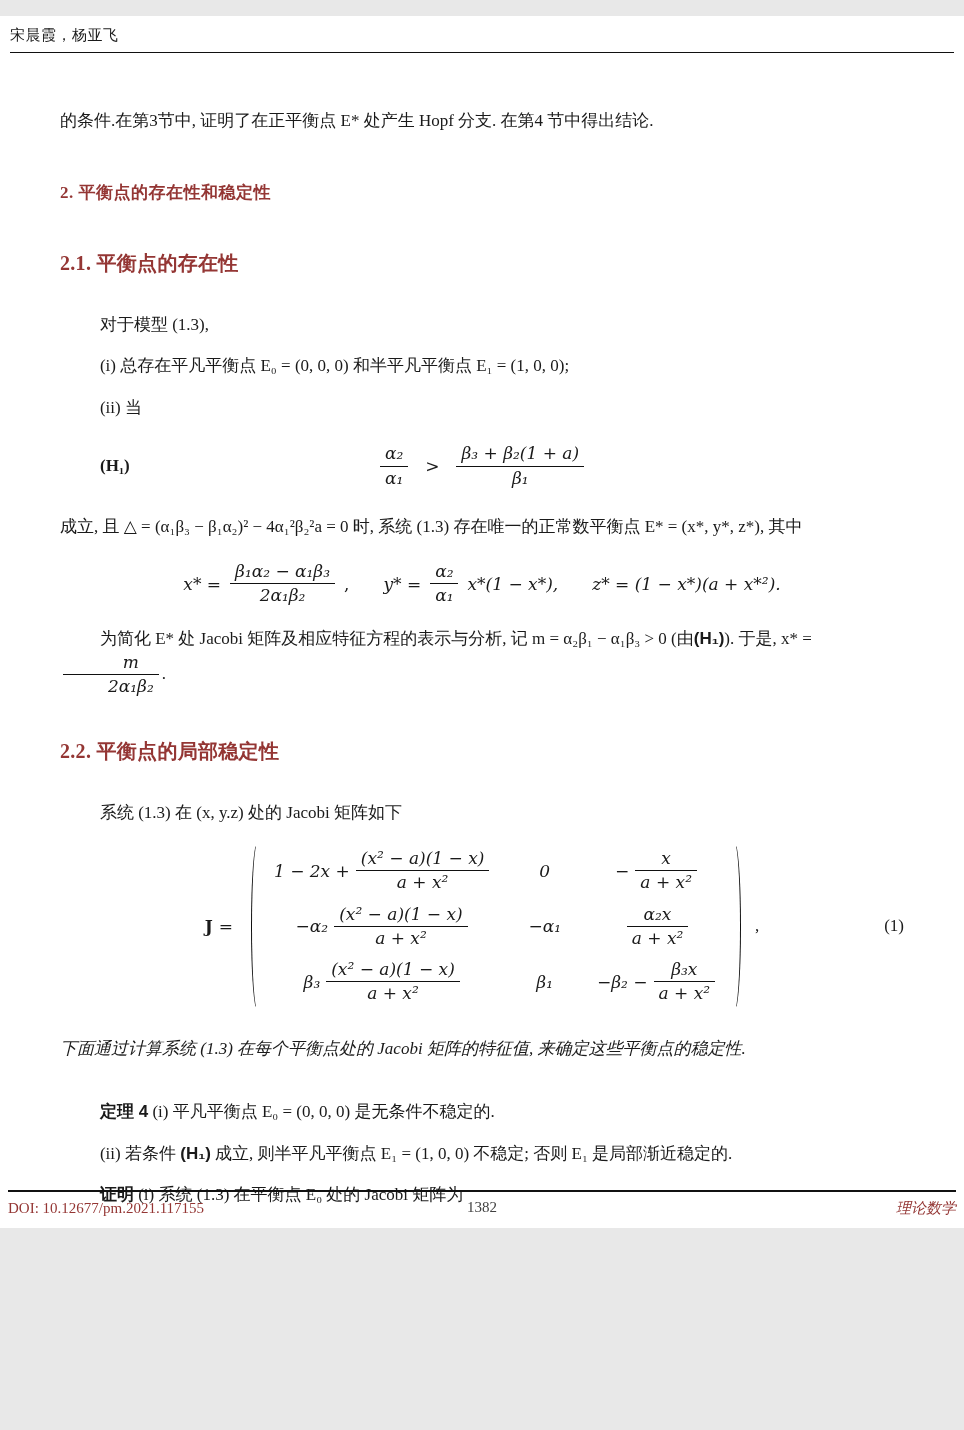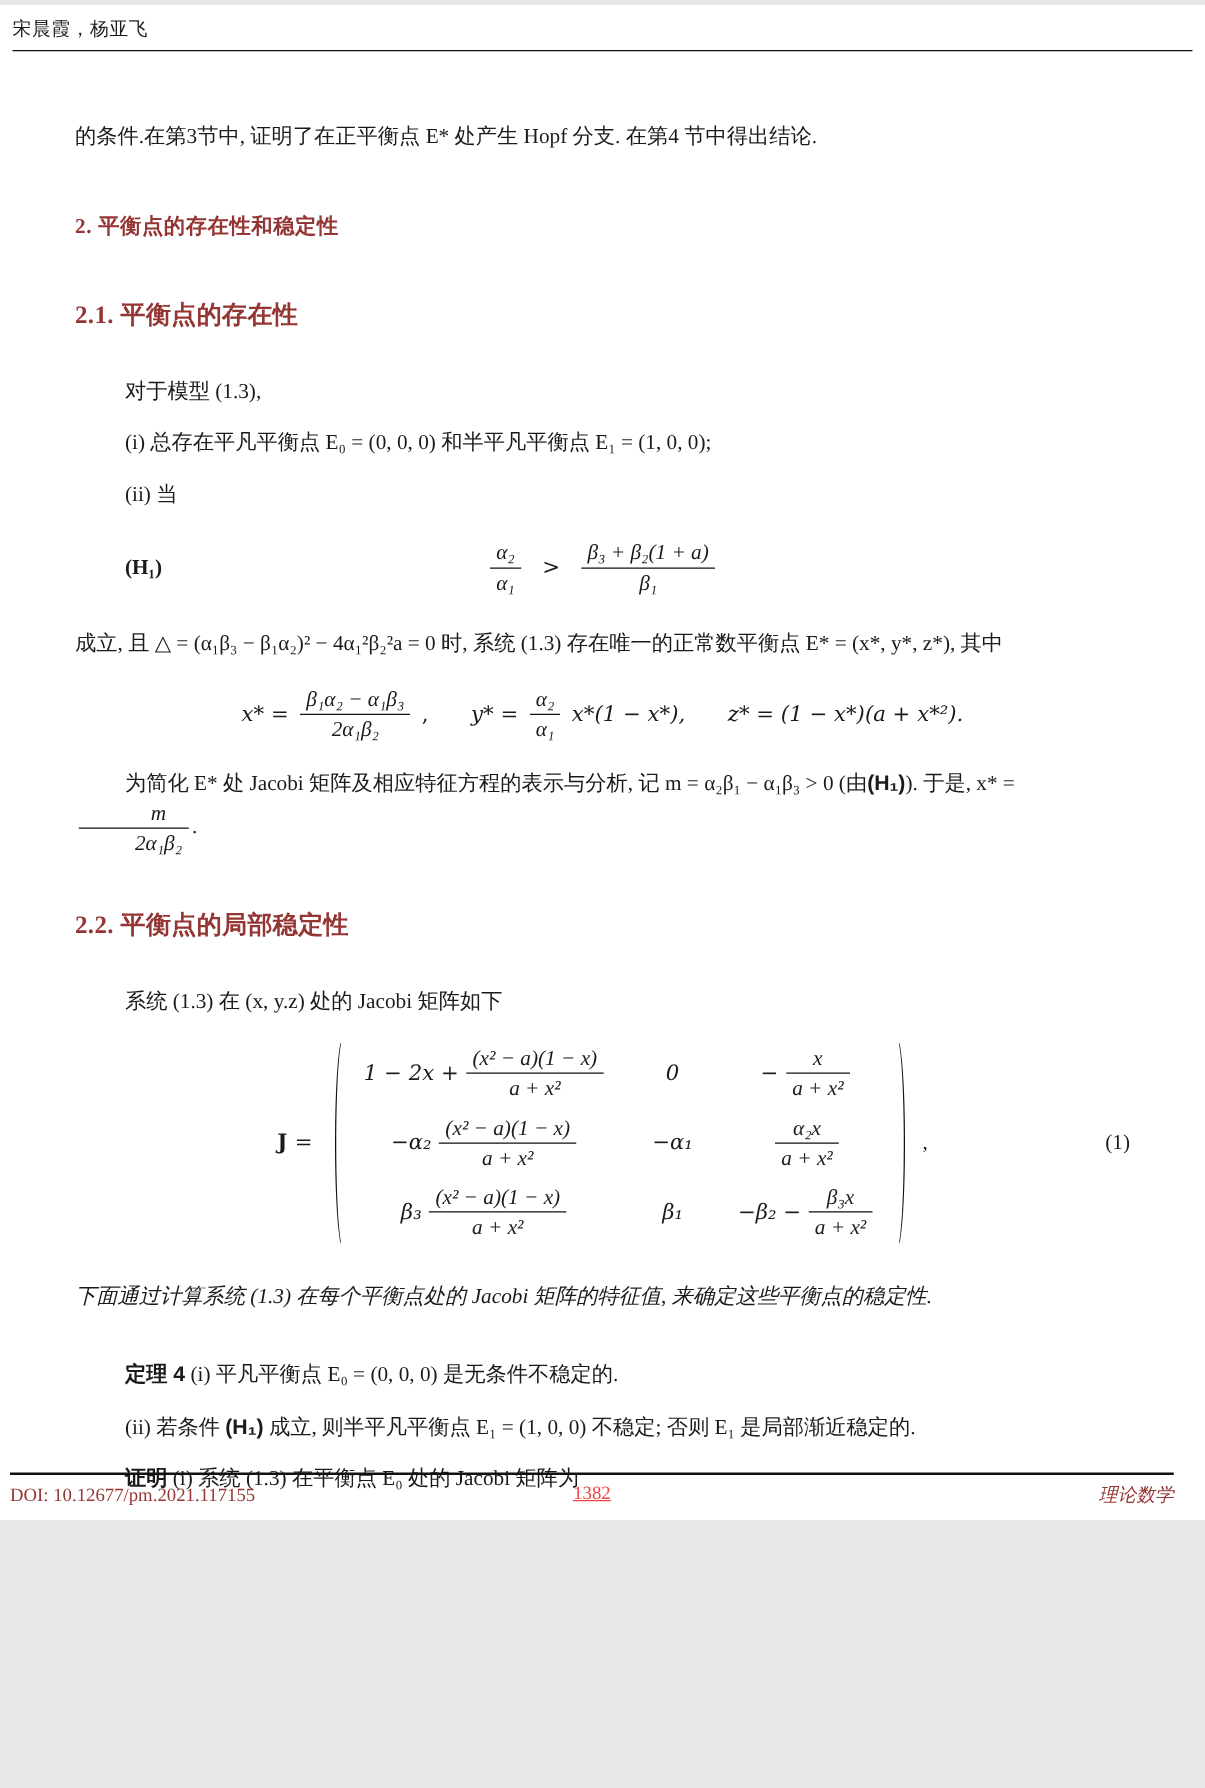--- a/index.html
+++ b/index.html
@@ -1,19 +1,19 @@
 <!DOCTYPE html>
 <html style="--accent: #943634;"><head>
 <meta charset="utf-8">
 <style>
   :root{ --accent:#943634; --ink:#1a1a1a; }
   *{ box-sizing:border-box; }
   html,body{ margin:0; padding:0; background:#e8e8e8; }
   .page{
-    position:relative; width:964px; height:1212px; margin:4px auto;
+    position:relative; width:964px; height:1212px; margin:16px auto;
     background:#ffffff; color:var(--ink);
     font-family:"Liberation Serif","DejaVu Serif",serif;
     font-size:17px; overflow:hidden;
   }
   
   .hdr{ padding:10px 10px 0; }
   .authors{ font-size:15px; letter-spacing:.5px; }
   .hdr-rule{ border:0; border-top:1.5px solid #111; margin:7px 0 0; }
   
   main{ padding:54px 60px 0; }
@@ -26,21 +26,21 @@
   }
   .subsec-title{
     color:var(--accent); font-size:20px; font-weight:bold;
     margin:0 0 34px; letter-spacing:.3px;
   }
   .intro{ margin-bottom:46px; }
   .cnbold{ font-weight:bold; font-family:"Liberation Sans","DejaVu Sans",sans-serif; }
   .math{ font-family:"DejaVu Serif",serif; font-style:italic; }
   .rm{ font-style:normal; }
   
-  .frac{ display:inline-flex; flex-direction:column; vertical-align:middle; text-align:center; margin:0 3px;font-family:Liberation Serif, serif; }
+  .frac{ display:inline-flex; flex-direction:column; vertical-align:middle; text-align:center; margin:0 3px; }
   .frac .num{ display:block; padding:0 5px 1px; line-height:1.25; }
   .frac .den{ display:block; border-top:1px solid #111; padding:1px 5px 0; line-height:1.25; }
   
   .eq-row{ position:relative; display:flex; justify-content:center; align-items:center; }
   .eq-h1{ margin:10px 0 16px; min-height:62px; }
   .eq-tag{ position:absolute; left:40px; top:50%; transform:translateY(-50%); font-weight:bold; }
   .eq-num{ position:absolute; right:0; top:50%; transform:translateY(-50%); }
   .eq-grp{ display:inline-flex; align-items:center; gap:6px; }
   .eq-gap{ display:inline-flex; align-items:center; gap:34px; }
   .eq-xyz{ margin:14px 0 12px; min-height:58px; }
@@ -62,25 +62,25 @@
   .lead .eqs{ font-weight:normal; font-style:normal; margin-left:6px; }
   .lead sub{ font-size:.7em; font-weight:normal; }
   .trail{ align-self:center; margin-left:4px; }
   
   .after-h1{ margin-top:4px; }
   .simplify{ margin-top:4px; margin-bottom:40px; }
   .jacobi-intro{ margin-bottom:0; }
   .eigen-par{ margin-top:24px; margin-bottom:36px;font-style:italic; }
   .thm{ margin-bottom:14px; }
   
-  .ftr{ position:absolute; left:8px; right:25px; bottom:10px; border-top:2px solid #111; padding-top:7px;
+  .ftr{ position:absolute; left:8px; right:8px; bottom:10px; border-top:2px solid #111; padding-top:7px;
         display:flex; justify-content:space-between; align-items:baseline; font-size:15px; }
   .ftr .doi{ color:var(--accent); }
   .ftr .jrnl{ color:var(--accent);font-style:italic; }
-  .ftr .pageno{ color:#ef4444; position:absolute; left:50%; transform:translateX(-50%);text-decoration:underline; }
+  .ftr .pageno{ color:#404040; position:absolute; left:50%; transform:translateX(-50%); }
 </style>
 </head>
 <body>
 
 <div class="page">
 
   <div class="hdr">
     <div class="authors">宋晨霞，杨亚飞</div>
     <hr class="hdr-rule">
   </div>

